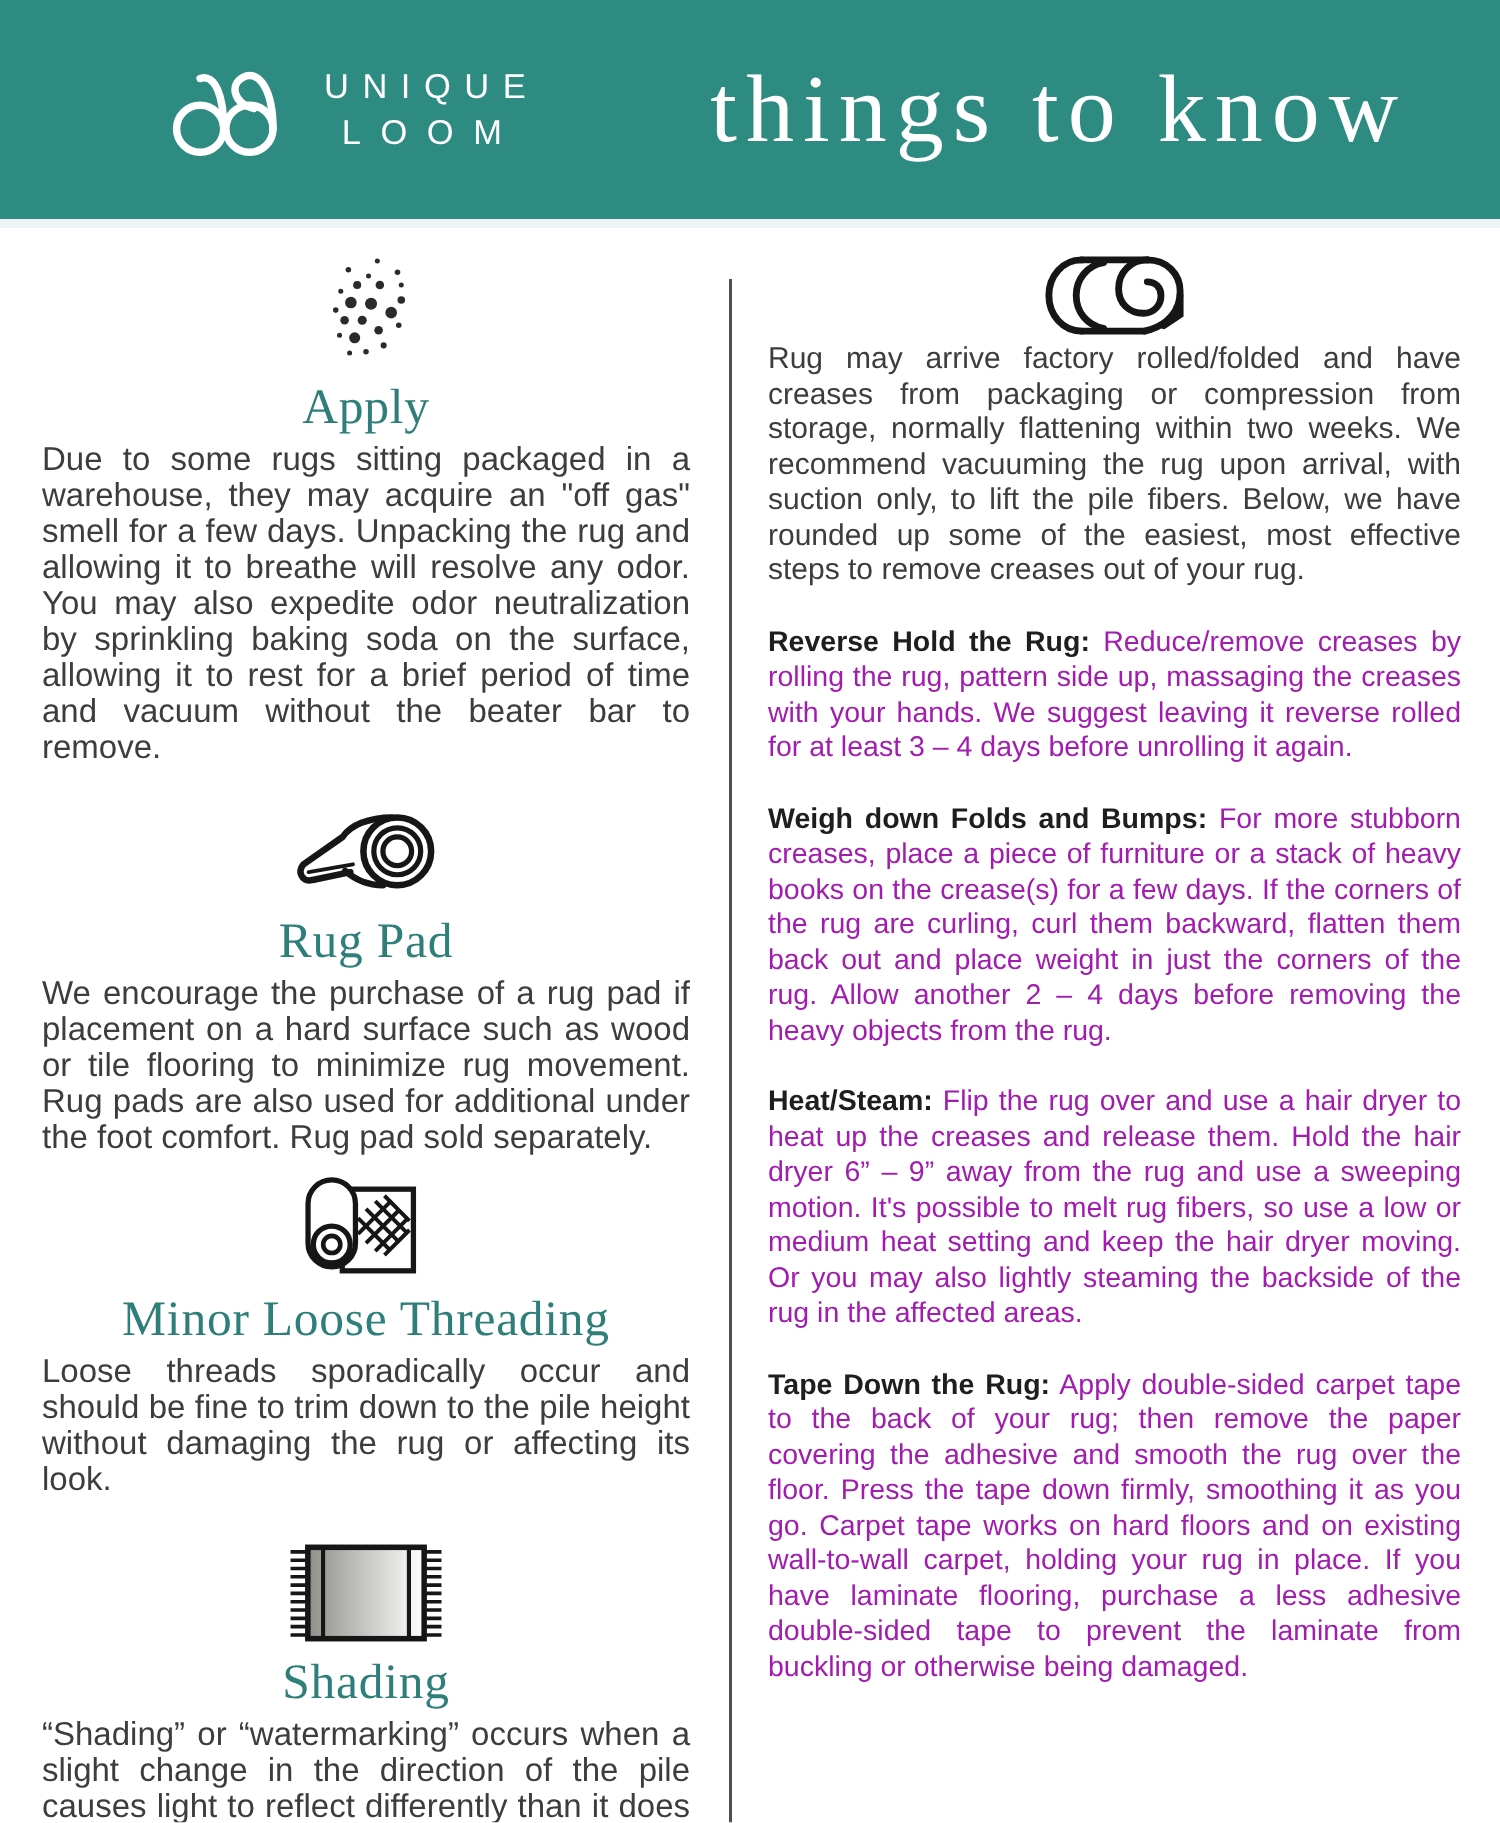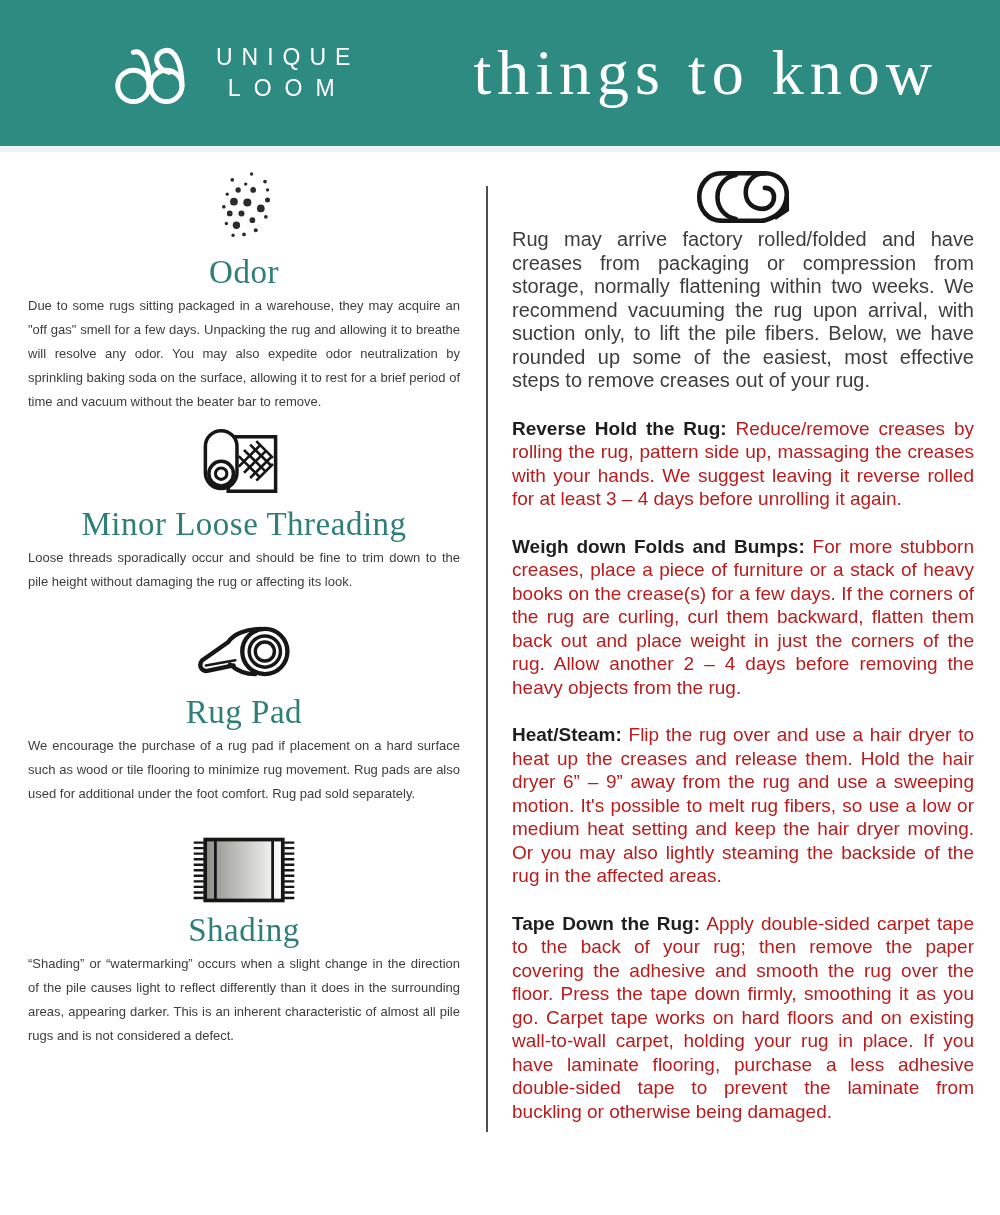--- a/index.html
+++ b/index.html
@@ -34,26 +34,26 @@
   
   .section{text-align:center;}
   .section + .section{margin-top:14px;}
   .section.gap-lg{margin-top:28px;}
   .icon-wrap{display:flex;justify-content:center;align-items:flex-end;}
   h2.sec-heading{
     margin:6px 0 4px 0;font-family:"Liberation Serif", serif;font-weight:400;
     font-size:33px;line-height:36px;color:#2E7E79;letter-spacing:0.5px;
   }
   p.sec-body{
-    margin:0;text-align:justify;font-size:13px;line-height:24px;color:#3d3d3d;
+    margin:0;text-align:justify;font-size:22px;line-height:24px;color:#3d3d3d;
   }
   .col-right p.sec-body{font-size:20px;line-height:23.5px;}
   .tip{margin-top:24px;text-align:justify;font-size:19px;line-height:23.5px;}
   .tip .tip-label{font-weight:bold;color:#1e1e1e;}
-  .tip .tip-text{color:#b91c1c;}
+  .tip .tip-text{color:#a21caf;}
   svg{display:block;}
 </style>
 </head>
 <body>
 
 <div class="page">
 
   <div class="header">
     <div class="logo-group">
       <span class="logo-mark">
@@ -100,58 +100,58 @@
               <circle cx="76" cy="58" r="2.2"></circle>
                 <circle cx="60" cy="62" r="3.4"></circle>
                 <circle cx="29" cy="66" r="2"></circle>
               <circle cx="41" cy="68" r="4.4"></circle>
                 <circle cx="64" cy="74" r="2.4"></circle>
                 <circle cx="37" cy="80" r="2"></circle>
               <circle cx="50" cy="79" r="2.2"></circle>
             </g>
           </svg>
         </div>
-        <h2 class="sec-heading">Odor</h2>
+        <h2 class="sec-heading">Apply</h2>
         <p class="sec-body">Due to some rugs sitting packaged in a warehouse, they may acquire an "off gas" smell for a few days. Unpacking the rug and allowing it to breathe will resolve any odor. You may also expedite odor neutralization by sprinkling baking soda on the surface, allowing it to rest for a brief period of time and vacuum without the beater bar to remove.</p>
+      </div>
+
+      <div class="section gap-lg">
+        <div class="icon-wrap">
+          <svg width="108" height="66" viewBox="0 0 120 76">
+            <g stroke="#161616" stroke-linejoin="round" stroke-linecap="round">
+              <path d="M80 8 C62 8 48 14 42 23 L12 44 C7 50 11 58 19 56 L48 50" stroke-width="5" fill="#ffffff"></path>
+              <path d="M16 50 L50 44" stroke-width="3" fill="none"></path>
+              <path d="M44 49 C52 56 62 60 73 60" stroke-width="5" fill="none"></path>
+              <circle cx="84" cy="34" r="26" stroke-width="5" fill="#ffffff"></circle>
+              <circle cx="84" cy="34" r="18" stroke-width="4" fill="none"></circle>
+              <circle cx="84" cy="34" r="11" stroke-width="4" fill="none"></circle>
+            </g>
+          </svg>
+        </div>
+        <h2 class="sec-heading">Rug Pad</h2>
+        <p class="sec-body">We encourage the purchase of a rug pad if placement on a hard surface such as wood or tile flooring to minimize rug movement. Rug pads are also used for additional under the foot comfort. Rug pad sold separately.</p>
       </div>
 
       <div class="section">
         <div class="icon-wrap">
           <svg width="88" height="72" viewBox="0 0 100 82">
             <g stroke="#161616" fill="none">
               <rect x="32" y="10" width="54" height="62" stroke-width="4" fill="#ffffff"></rect>
               <g stroke-width="3">
                 <path d="M44 32 L68 56 M50 25 L75 50 M57 19 L81 43 M64 15 L83 34"></path>
                 <path d="M44 44 L68 20 M50 51 L75 26 M57 57 L81 33 M64 60 L83 41"></path>
               </g>
               <rect x="6" y="3" width="36" height="66" rx="18" stroke-width="4" fill="#ffffff"></rect>
               <circle cx="24" cy="52" r="14" stroke-width="4" fill="#ffffff"></circle>
               <circle cx="24" cy="52" r="6.5" stroke-width="3.5" fill="#ffffff"></circle>
             </g>
           </svg>
         </div>
         <h2 class="sec-heading">Minor Loose Threading</h2>
         <p class="sec-body">Loose threads sporadically occur and should be fine to trim down to the pile height without damaging the rug or affecting its look.</p>
-      </div>
-
-      <div class="section gap-lg">
-        <div class="icon-wrap">
-          <svg width="108" height="66" viewBox="0 0 120 76">
-            <g stroke="#161616" stroke-linejoin="round" stroke-linecap="round">
-              <path d="M80 8 C62 8 48 14 42 23 L12 44 C7 50 11 58 19 56 L48 50" stroke-width="5" fill="#ffffff"></path>
-              <path d="M16 50 L50 44" stroke-width="3" fill="none"></path>
-              <path d="M44 49 C52 56 62 60 73 60" stroke-width="5" fill="none"></path>
-              <circle cx="84" cy="34" r="26" stroke-width="5" fill="#ffffff"></circle>
-              <circle cx="84" cy="34" r="18" stroke-width="4" fill="none"></circle>
-              <circle cx="84" cy="34" r="11" stroke-width="4" fill="none"></circle>
-            </g>
-          </svg>
-        </div>
-        <h2 class="sec-heading">Rug Pad</h2>
-        <p class="sec-body">We encourage the purchase of a rug pad if placement on a hard surface such as wood or tile flooring to minimize rug movement. Rug pads are also used for additional under the foot comfort. Rug pad sold separately.</p>
       </div>
 
       <div class="section gap-lg">
         <div class="icon-wrap">
           <svg width="112" height="72" viewBox="0 0 120 78">
             <defs>
               <linearGradient id="shadeGrad" x1="0" y1="0" x2="1" y2="0">
                 <stop offset="0" stop-color="#8f8f89"></stop>
                 <stop offset="1" stop-color="#ffffff"></stop>
               </linearGradient>

